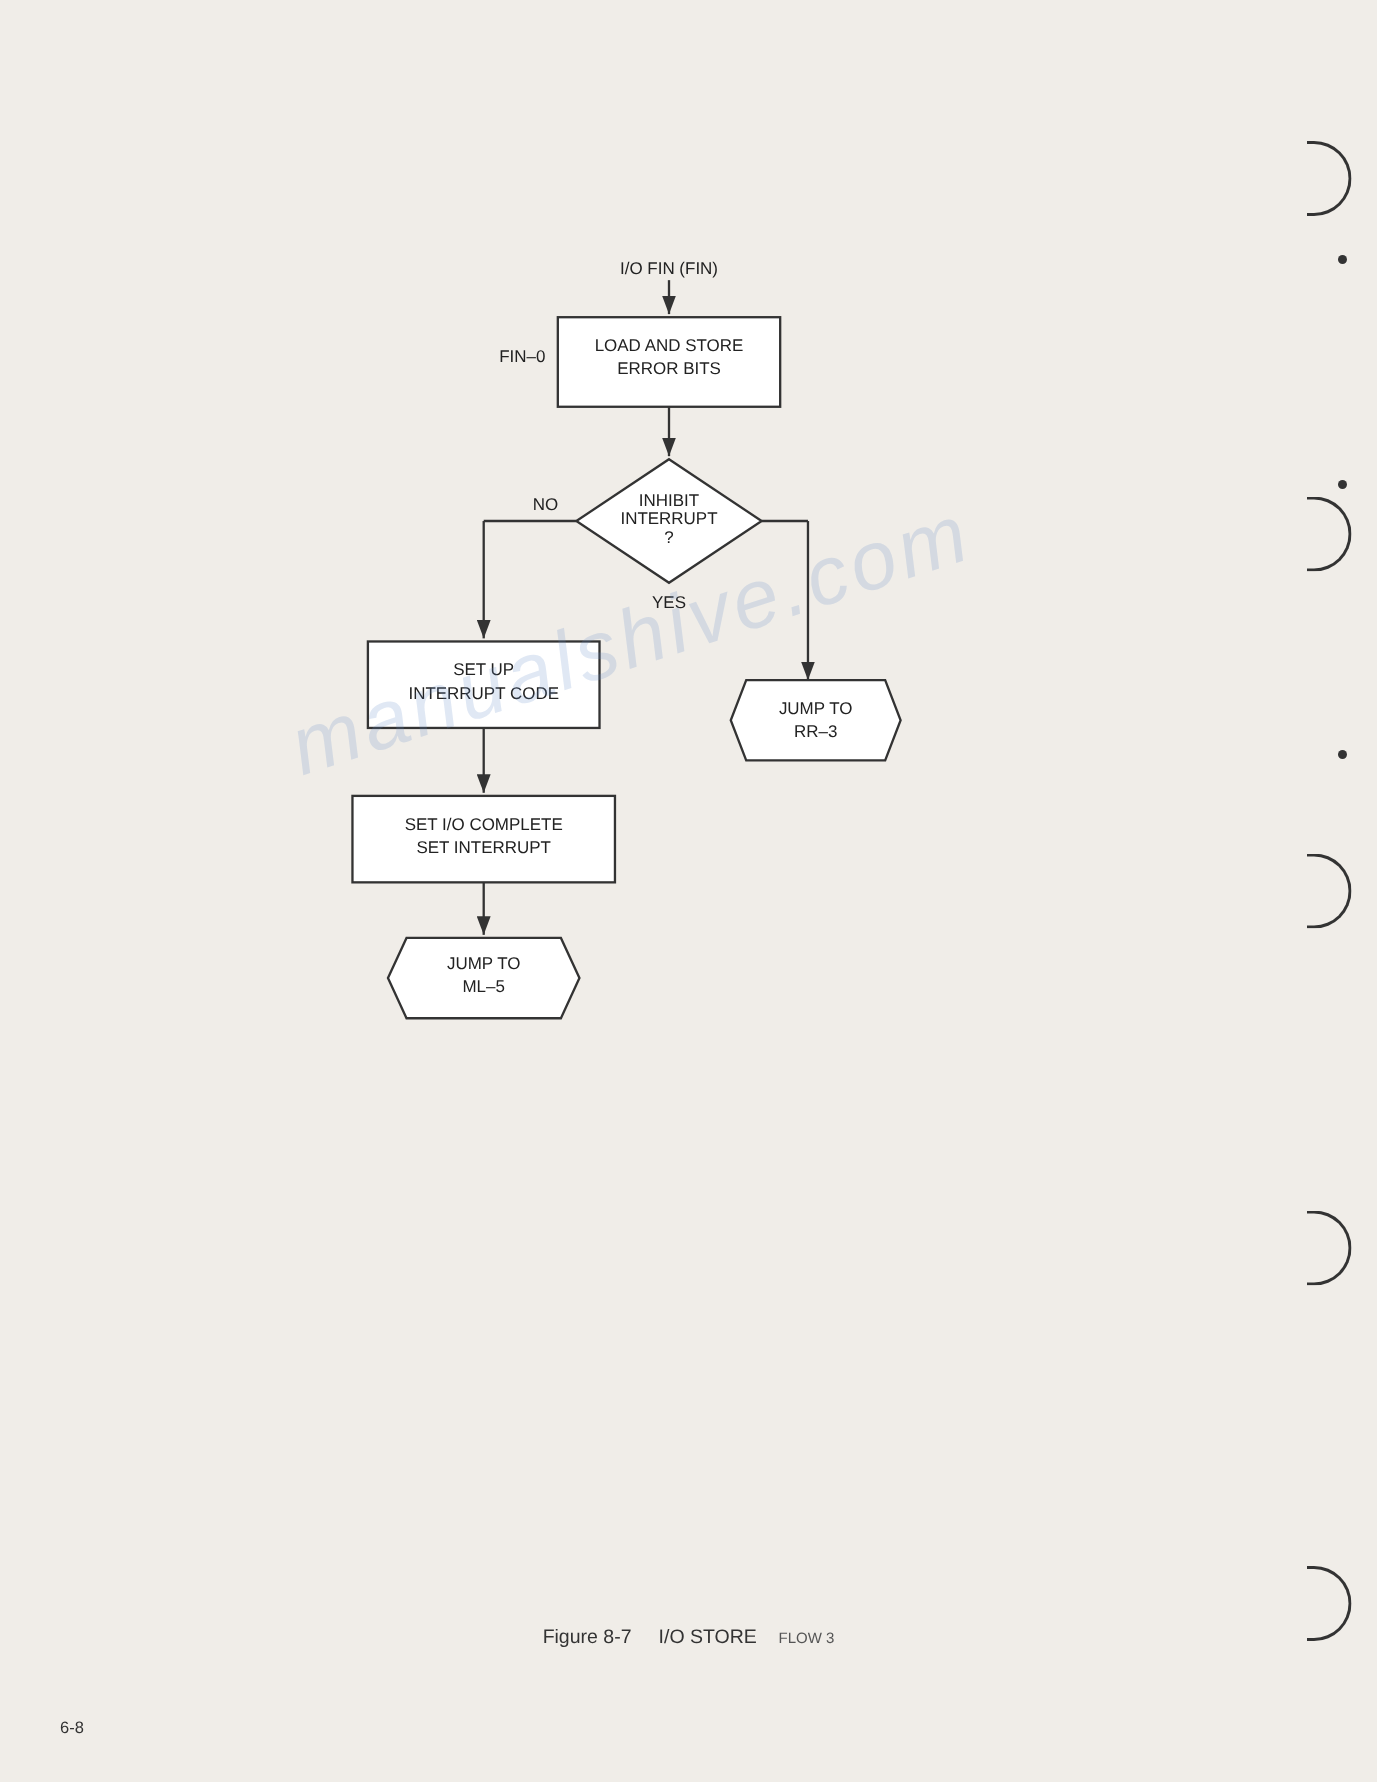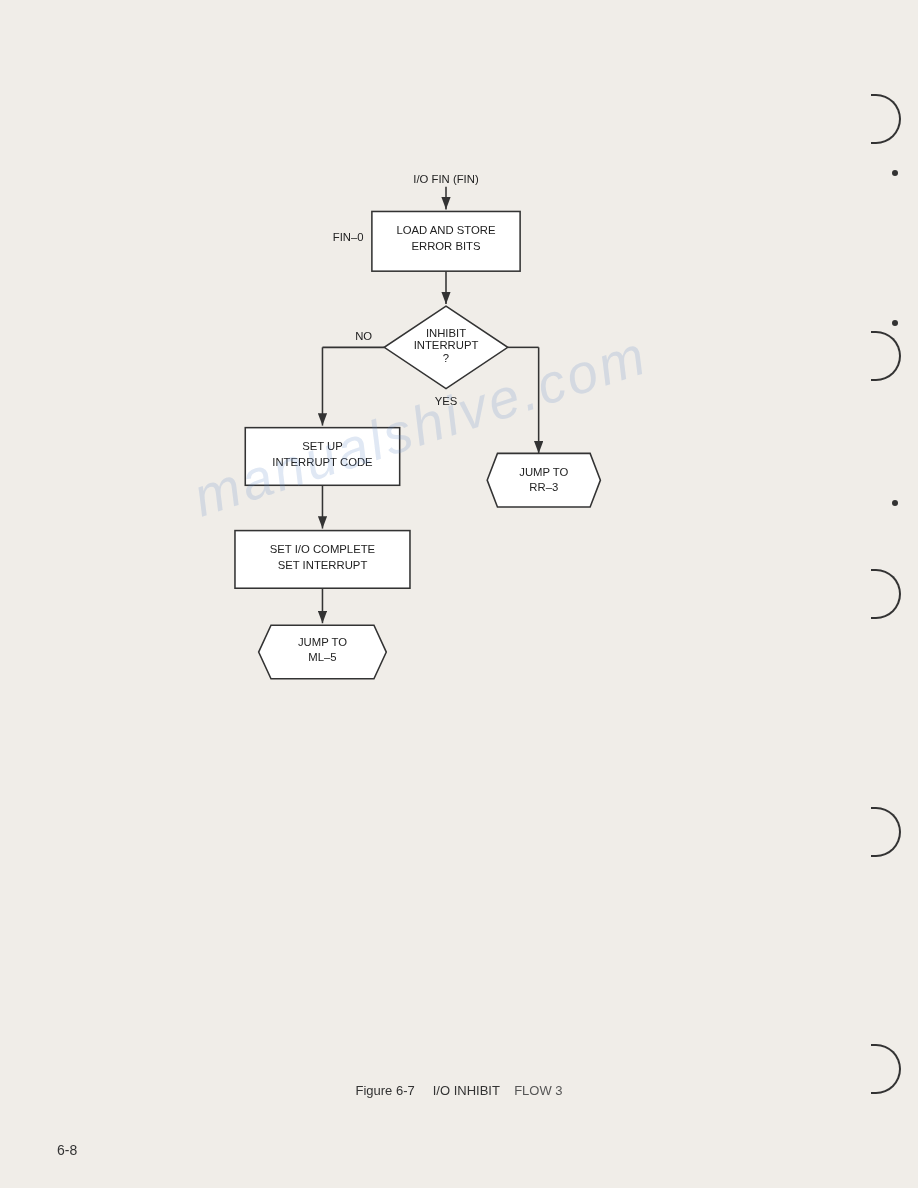--- a/index.html
+++ b/index.html
@@ -38,23 +38,22 @@
       border: 2px solid #333;
       border-left: none;
       border-radius: 0 30px 30px 0;
     }
 
     
     .page-number {
       position: absolute;
       bottom: 30px;
       left: 40px;
-      font-size: 14px;
+      font-size: 11px;
       color: #333;
-      margin-left: 17px;
     }
 
     
     .figure-caption {
       position: absolute;
       bottom: 90px;
       left: 0;
       right: 0;
       text-align: center;
       font-size: 13px;
@@ -177,22 +176,22 @@
       <line x1="130" y1="416" x2="130" y2="450" stroke="#333" stroke-width="1.5" marker-end="url(#arrowhead)"></line>
 
       <polygon points="80,452 68,478 80,504 180,504 192,478 180,452" fill="white" stroke="#333" stroke-width="1.5"></polygon>
       <text x="130" y="472" class="flow-text" font-size="11">JUMP TO</text>
       <text x="130" y="487" class="flow-text" font-size="11">ML–5</text>
 
     </svg>
   </div>
 
   <div class="figure-caption">
-    <span>Figure 6-7</span>
+    <span>Figure 8-7</span>
     &nbsp;&nbsp;&nbsp;
-    <span>I/O INHIBIT</span>
+    <span>I/O STORE</span>
     &nbsp;&nbsp;
-    <span style="font-size:13px; color:#555;">FLOW 3</span>
+    <span style="font-size:10px; color:#555;">FLOW 3</span>
   </div>
 
   <div class="page-number">6-8</div>
 
 </div>
 
 </body></html>

